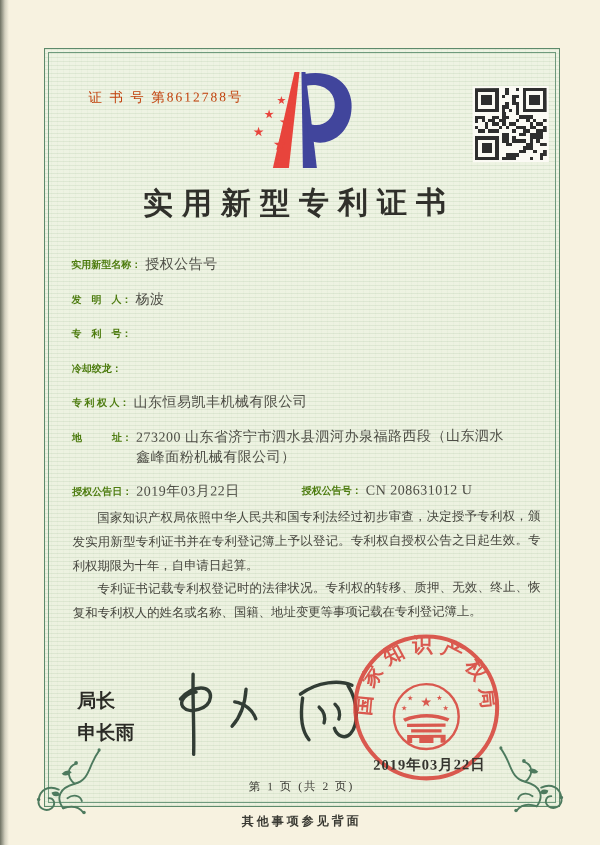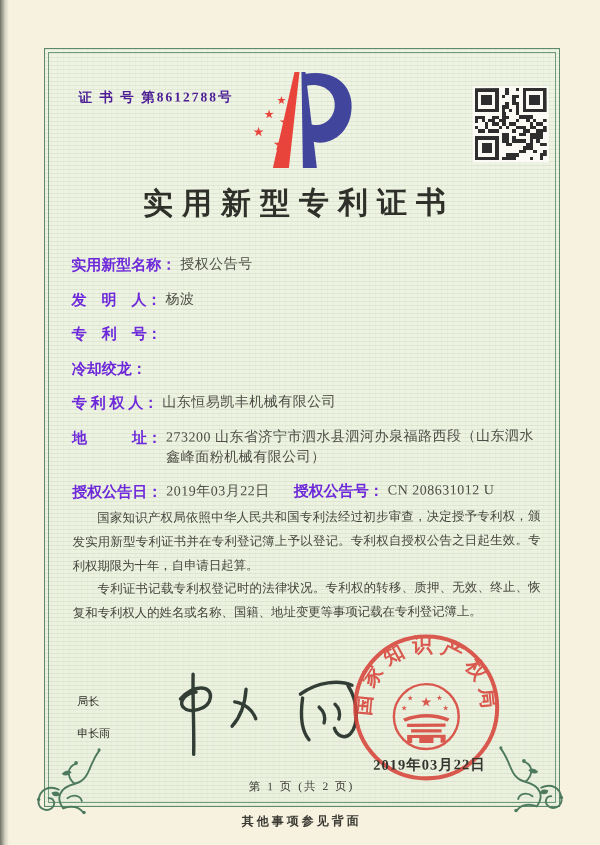--- a/index.html
+++ b/index.html
@@ -20,44 +20,44 @@
     background:
       repeating-linear-gradient(0deg, rgba(140,175,130,.16) 0 1px, rgba(0,0,0,0) 1px 4px),
       repeating-linear-gradient(90deg, rgba(160,190,150,.07) 0 1px, rgba(0,0,0,0) 1px 6px),
       linear-gradient(180deg,#eef3e3,#ecf1df);
   }
   .frame::before{
     content:"";position:absolute;inset:3px;border:1px solid #6f9a7d;pointer-events:none;
   }
   .content{position:absolute;left:0;top:0;width:600px;height:845px;transform:rotate(-0.25deg);}
   .cert-no{
-    position:absolute;left:80px;top:88px;
-    font-size:13.5px;letter-spacing:2px;color:#4c1d95;font-weight:700;
+    position:absolute;left:90px;top:88px;
+    font-size:13.5px;letter-spacing:2px;color:#c2410c;font-weight:400;
   }
   .logo{position:absolute;left:240px;top:64px;width:120px;height:114px;}
   .qr{position:absolute;left:474px;top:87px;width:72px;height:72px;background:#fbfaf4;padding:2px;}
   .title{
     position:absolute;left:0;top:183px;width:600px;text-align:center;
     font-size:30px;font-weight:bold;letter-spacing:9px;color:#30302b;
   }
   .fields{position:absolute;left:72px;top:254px;width:470px;}
   .frow{display:flex;align-items:flex-start;margin-bottom:14.5px;line-height:20px;}
   .lbl{
-    font-size:15px;color:#6d28d9;font-weight:600;white-space:pre;flex:0 0 auto;text-align:center;
+    font-size:10px;color:#4d7c0f;font-weight:600;white-space:pre;flex:0 0 auto;text-align:center;
   }
   .val{
     font-size:14px;color:#4e4e46;margin-left:4px;max-width:372px;letter-spacing:.5px;
   }
-  .grant .lbl2{margin-left:24px;}
+  .grant .lbl2{margin-left:62px;}
   .paras{
     position:absolute;left:72px;top:506px;width:468px;
     font-size:12.4px;line-height:1.92;color:#46463e;text-align:justify;
   }
   .paras p{margin:0;text-indent:2em;}
-  .signer{position:absolute;left:76px;top:684px;font-size:11px;color:#2b2b26;font-weight:400;line-height:32px;}
+  .signer{position:absolute;left:76px;top:684px;font-size:19px;color:#2b2b26;font-weight:700;line-height:32px;}
   .signature{position:absolute;left:150px;top:660px;width:230px;height:100px;}
   .seal{position:absolute;left:349px;top:632px;width:152px;height:152px;opacity:.88;}
   .seal-date{
     position:absolute;left:353px;top:756px;width:150px;text-align:center;
     font-size:14.5px;color:#34342e;font-weight:600;letter-spacing:1px;z-index:5;
   }
   .page-no{
     position:absolute;left:0;top:779px;width:600px;text-align:center;
     font-size:11.5px;color:#3a3a33;letter-spacing:2px;
   }

